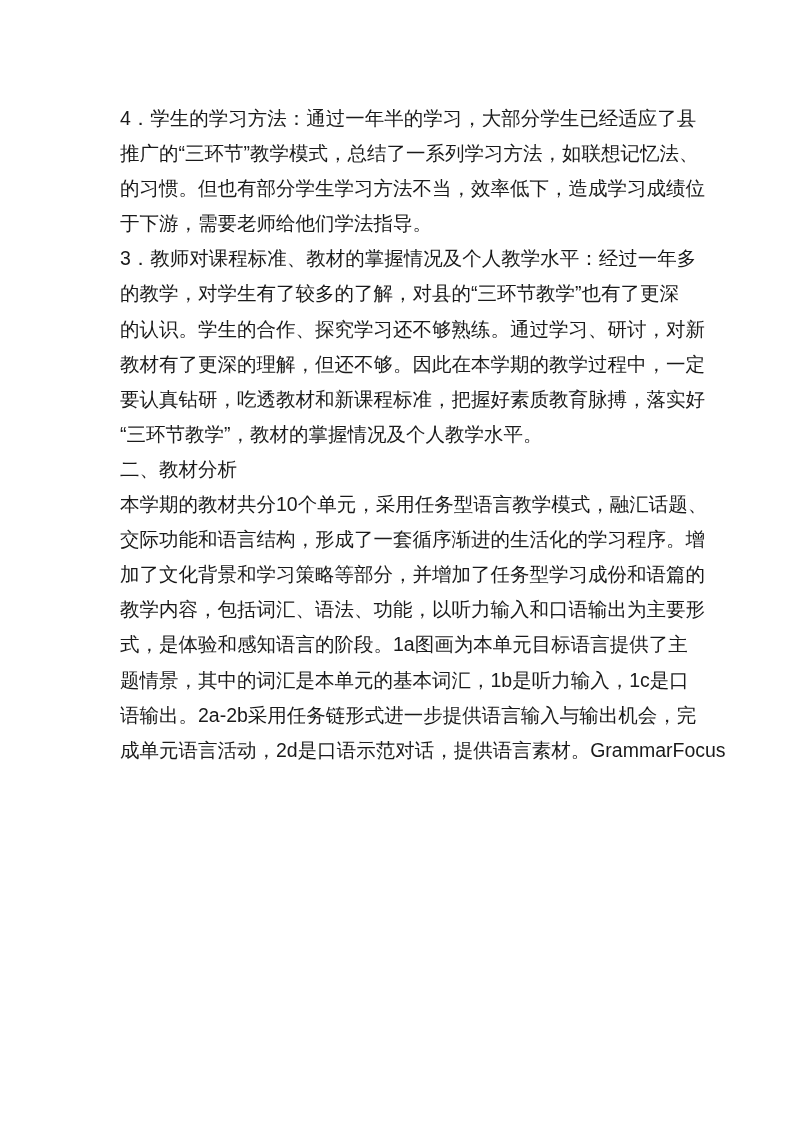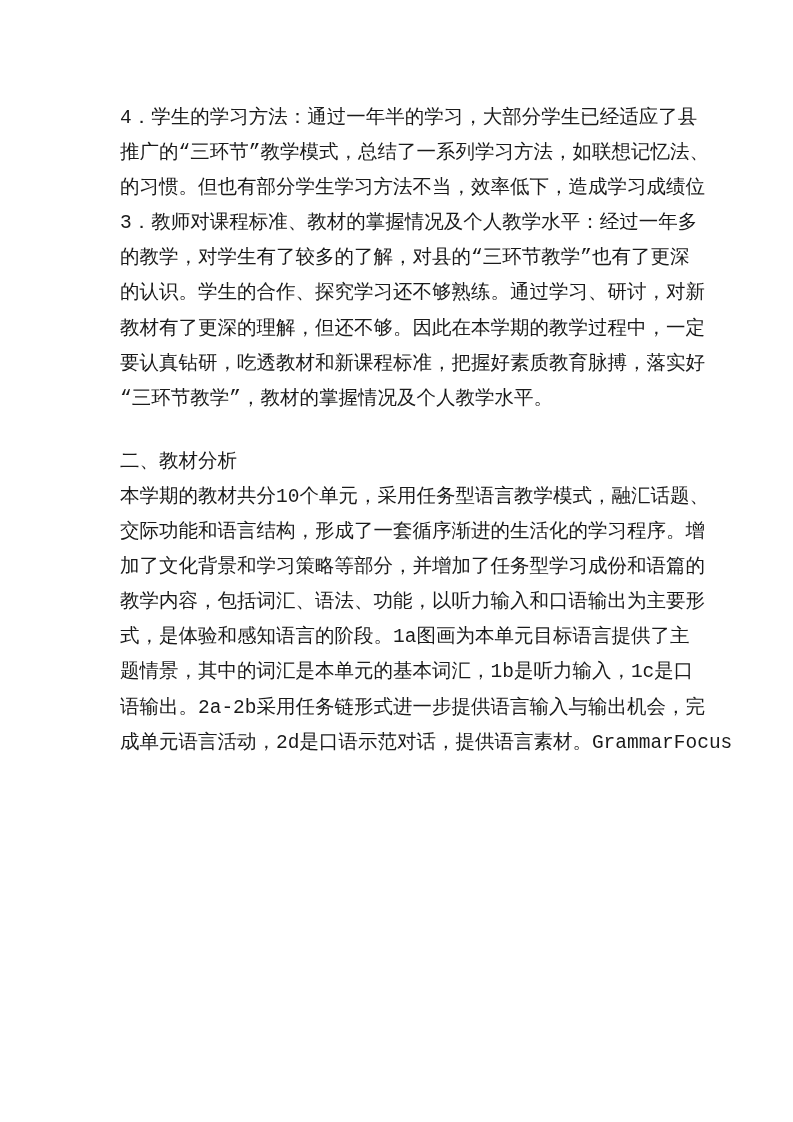--- a/index.html
+++ b/index.html
@@ -15,45 +15,45 @@
     }
     .page {
       position: absolute;
       left: 120px;
       top: 105px;
       width: 555px;
     }
     .line {
       height: 35.1px;
       line-height: 26px;
-      font-family: Liberation Mono, monospace;
+      font-family: Liberation Sans, sans-serif;
       font-size: 19.5px;
       color: #1a1a1a;
       white-space: nowrap;
       text-align: justify;
       text-align-last: justify;
       letter-spacing: 0px;
     }
     .line.last {
       text-align-last: left;
     }
     .line.heading {
       text-align-last: left;
-      margin-top: 28px;
     }
   </style>
 </head>
 <body>
 
 <div class="page">
 
   <div>
     <div class="line">4．学生的学习方法：通过一年半的学习，大部分学生已经适应了县</div>
     <div class="line">推广的“三环节”教学模式，总结了一系列学习方法，如联想记忆法、</div>
     <div class="line">的习惯。但也有部分学生学习方法不当，效率低下，造成学习成绩位</div>
+    <div class="line last">于下游，需要老师给他们学法指导。</div>
   </div>
 
   <div>
     <div class="line">3．教师对课程标准、教材的掌握情况及个人教学水平：经过一年多</div>
     <div class="line">的教学，对学生有了较多的了解，对县的“三环节教学”也有了更深</div>
     <div class="line">的认识。学生的合作、探究学习还不够熟练。通过学习、研讨，对新</div>
     <div class="line">教材有了更深的理解，但还不够。因此在本学期的教学过程中，一定</div>
     <div class="line">要认真钻研，吃透教材和新课程标准，把握好素质教育脉搏，落实好</div>
     <div class="line last">“三环节教学”，教材的掌握情况及个人教学水平。</div>
   </div>

